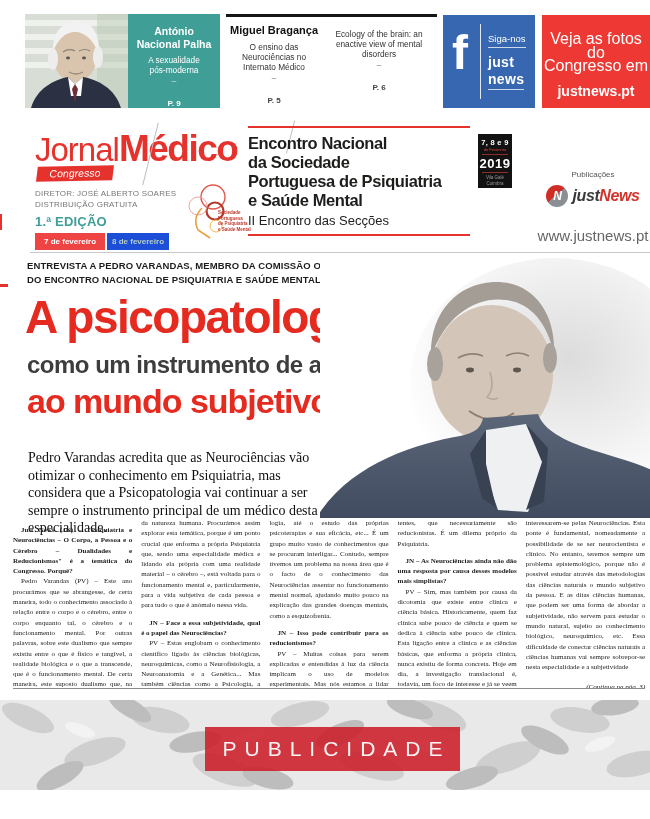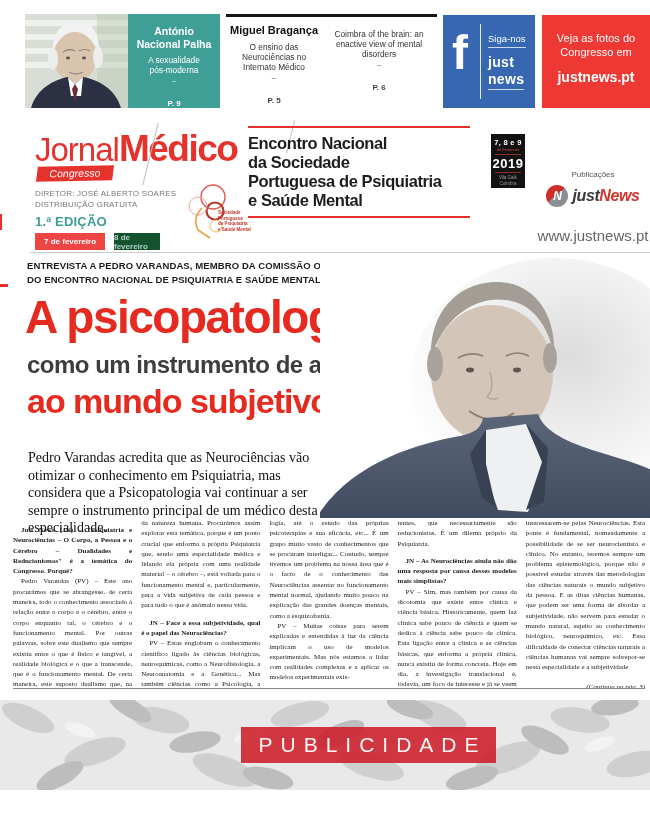--- a/index.html
+++ b/index.html
@@ -28,46 +28,46 @@
   .fb-left{width:37px;position:relative;}
   .fb-f{position:absolute;left:9px;top:14px;font-size:48px;font-weight:bold;line-height:48px;}
   .fb-divider{width:1px;background:rgba(255,255,255,.85);margin:9px 0;}
   .fb-right{flex:1;padding:13px 5px 0 7px;}
   .fb-follow{font-size:9.5px;display:inline-block;padding-bottom:3px;border-bottom:1px solid rgba(255,255,255,.75);}
   .fb-brand1{font-size:14px;font-weight:bold;margin-top:6px;letter-spacing:.3px;}
   .fb-brand2{font-size:14px;font-weight:bold;display:inline-block;padding-bottom:2px;
              border-bottom:1px solid rgba(255,255,255,.75);letter-spacing:.3px;}
   #photos-block{left:542px;top:15px;width:108px;height:93px;background:#ed3833;color:#fff;
                 text-align:center;padding-top:17px;box-sizing:border-box;cursor:pointer;}
-  .ph-line{font-size:11px;line-height:13.5px;}
+  .ph-line{font-size:16px;line-height:13.5px;}
   .ph-site{font-size:14px;font-weight:bold;margin-top:10px;}
 
   
   #logo{left:35px;top:128px;display:flex;align-items:baseline;color:#e5322d;}
   #logo-w1{font-size:33px;font-weight:500;letter-spacing:-1px;}
   #logo-w2{font-size:37px;font-weight:800;letter-spacing:-1.5px;}
   #logo-tag{left:37px;top:166px;width:76px;height:15px;background:#e5322d;color:#fff;font-size:10.5px;
             line-height:15px;text-align:center;transform:skewX(-8deg) rotate(-1deg);}
   .diag{background:#bfbfbf;width:1px;}
   #diag1{left:150px;top:122px;height:64px;transform:rotate(14deg);}
   #diag2{left:290px;top:120px;height:34px;transform:rotate(14deg);}
   #director{left:35px;top:189px;font-size:8px;color:#777;letter-spacing:.2px;}
   #distribution{left:35px;top:200px;font-size:8px;color:#777;letter-spacing:.2px;}
   #edition{left:35px;top:214px;font-size:13px;font-weight:800;color:#3f9e96;letter-spacing:.2px;}
   #tabs{left:35px;top:233px;display:flex;}
   .tab{height:17px;font-size:8px;font-weight:bold;display:flex;align-items:center;justify-content:center;cursor:pointer;}
   #tab-active{width:70px;background:#ef4444;color:#fff;}
-  #tab-inactive{width:46px;background:#14532d;color:#b3cfca;margin-left:9px;}
+  #tab-inactive{width:62px;background:#1d4ed8;color:#b3cfca;margin-left:2px;}
   #sppsm-circles{left:186px;top:182px;}
   #sppsm-text{left:218px;top:210px;font-size:4.5px;line-height:5.6px;color:#c0392b;font-weight:bold;}
   #event-block{left:248px;top:126px;width:222px;border-top:2.5px solid #e5322d;border-bottom:2.5px solid #e5322d;
                padding:6px 0 6px;}
   #event-title{font-size:16.5px;font-weight:800;color:#1d1d1b;line-height:19px;letter-spacing:-.4px;}
   #event-subtitle{font-size:13px;color:#222;margin-top:3px;}
-  #date-box{left:491px;top:134px;width:34px;height:54px;background:#121212;color:#fff;text-align:center;
+  #date-box{left:478px;top:134px;width:34px;height:54px;background:#121212;color:#fff;text-align:center;
             padding-top:4px;box-sizing:border-box;overflow:hidden;}
   .db-days{font-size:7.5px;font-weight:bold;letter-spacing:.3px;}
   .db-month{font-size:4px;color:#d5453c;line-height:5px;}
   .db-rule{border-top:1px solid #8d2f28;margin:2px 4px;}
   .db-year{font-size:13px;font-weight:bold;letter-spacing:.5px;line-height:13px;}
   .db-venue{font-size:4.5px;color:#9a9a9a;line-height:5.6px;margin-top:2px;}
   #publisher{left:536px;top:170px;width:114px;text-align:center;}
   .pub-label{font-size:8px;color:#555;}
   .pub-row{margin-top:6px;display:flex;align-items:center;justify-content:center;gap:4px;}
   .jn-circle{width:22px;height:22px;border-radius:50%;background:linear-gradient(140deg,#cf2e27 46%,#8a8f94 46%);
@@ -91,22 +91,22 @@
            font-family:"Liberation Serif",serif;font-size:7px;line-height:10.3px;color:#222;text-align:justify;overflow:hidden;}
   .col{flex:1;min-width:0;}
   .col p{margin:0;}
   .col p.q{font-weight:bold;margin-top:7px;}
   .col p.indent{text-indent:8px;}
   .col p.cont{font-style:italic;text-align:right;margin-top:10px;font-weight:normal;}
   #article-rule{left:13px;top:688px;width:632px;height:1px;background:#8a8a8a;}
 
   
   #banner{left:0;top:700px;width:650px;height:90px;overflow:hidden;}
-  #pub-box{position:absolute;left:205px;top:27px;width:255px;height:36px;background:rgba(204,28,38,.87);
-           display:flex;align-items:center;justify-content:center;margin-left:36px;}
+  #pub-box{position:absolute;left:205px;top:27px;width:255px;height:44px;background:rgba(204,28,38,.87);
+           display:flex;align-items:center;justify-content:center;}
   #pub-label{font-size:21px;letter-spacing:8px;text-indent:8px;color:rgba(255,255,255,.95);font-weight:100;}
 </style>
 </head>
 <body>
 
 <div class="abs" id="card1-photo">
   <svg width="103" height="94" viewBox="0 0 103 94">
     <rect width="103" height="94" fill="#d8ded6"></rect>
     <rect x="0" y="6" width="103" height="6" fill="#eef1ec"></rect>
       <rect x="0" y="20" width="103" height="6" fill="#eef1ec"></rect>
@@ -140,21 +140,21 @@
 <div class="abs plain-card" id="card2">
   <div class="c-name pre">Miguel Bragança</div>
   <div class="c-topic pre">O ensino das
 Neurociências no
 Internato Médico</div>
   <div class="c-dash">–</div>
   <div class="c-page">P. 5</div>
 </div>
 
 <div class="abs plain-card" id="card3">
-  <div class="c-topic pre">Coimbra of the brain: an
+  <div class="c-topic pre">Ecology of the brain: an
 enactive view of mental
 disorders</div>
   <div class="c-dash">–</div>
   <div class="c-page">P. 6</div>
 </div>
 
 <div class="abs" id="fb-block">
   <div class="fb-left">
     <div class="fb-f">f</div>
   </div>
@@ -199,20 +199,21 @@
 <div class="abs pre" id="sppsm-text">Sociedade
 Portuguesa
 de Psiquiatria
 e Saúde Mental</div>
 
 <div class="abs" id="event-block">
   <div id="event-title" class="pre">Encontro Nacional
 da Sociedade
 Portuguesa de Psiquiatria
 e Saúde Mental</div>
+  <div id="event-subtitle">II Encontro das Secções</div>
 </div>
 
 <div class="abs" id="date-box">
   <div class="db-days">7, 8 e 9</div>
   <div class="db-month">de Fevereiro</div>
   <div class="db-rule"></div>
   <div class="db-year">2019</div>
   <div class="db-rule"></div>
   <div class="db-venue pre">Vila Galé
 Coimbra</div>
@@ -275,20 +276,21 @@
       <p class="q indent">Just News (JN) – "Psiquiatria e Neurociências – O Corpo, a Pessoa e o Cérebro – Dualidades e Reducionismos" é a temática do Congresso. Porquê?</p>
       <p class=" indent">Pedro Varandas (PV) – Este ano procurámos que se abrangesse, de certa maneira, todo o conhecimento associado à relação entre o corpo e o cérebro, entre o corpo enquanto tal, o cérebro e o funcionamento mental. Por outras palavras, sobre este dualismo que sempre existiu entre o que é físico e tangível, a realidade biológica e o que a transcende, que é o funcionamento mental. De certa maneira, este suposto dualismo que, na realidade, não parece existir, sempre foi um ponto central de toda a discussão científica e filosófica em torno</p>
     </div>
     <div class="col">
       <p class="">da natureza humana. Procurámos assim explorar esta temática, porque é um ponto crucial que enforma a própria Psiquiatria que, sendo uma especialidade médica e lidando ela própria com uma realidade material – o cérebro –, está voltada para o funcionamento mental e, particularmente, para a vida subjetiva de cada pessoa e para tudo o que é anómalo nessa vida.</p>
       <p class="q indent">JN – Face a essa subjetividade, qual é o papel das Neurociências?</p>
       <p class=" indent">PV – Estas englobam o conhecimento científico ligado às ciências biológicas, neuroquímicas, como a Neurofisiologia, a Neuroanatomia e a Genética... Mas também ciências como a Psicologia, a Neuropsico-</p>
     </div>
     <div class="col">
       <p class="">logia, até o estudo das próprias psicoterapias e sua eficácia, etc... É um grupo muito vasto de conhecimentos que se procuram interligar... Contudo, sempre tivemos um problema na nossa área que é o facto de o conhecimento das Neurociências assentar no funcionamento mental normal, ajudando muito pouco na explicação das grandes doenças mentais, como a esquizofrenia.</p>
+      <p class="q indent">JN – Isso pode contribuir para os reducionismos?</p>
       <p class=" indent">PV – Muitas coisas para serem explicadas e entendidas à luz da ciência implicam o uso de modelos experimentais. Mas nós estamos a lidar com realidades complexas e a aplicar os modelos experimentais exis-</p>
     </div>
     <div class="col">
       <p class="">tentes, que necessariamente são reducionistas. É um dilema próprio da Psiquiatria.</p>
       <p class="q indent">JN – As Neurociências ainda não dão uma resposta por causa desses modelos mais simplistas?</p>
       <p class=" indent">PV – Sim, mas também por causa da dicotomia que existe entre clínica e ciência básica. Historicamente, quem faz clínica sabe pouco de ciência e quem se dedica à ciência sabe pouco de clínica. Esta ligação entre a clínica e as ciências básicas, que enforma a própria clínica, nunca existiu de forma concreta. Hoje em dia, a investigação translacional é, todavia, um foco de interesse e já se veem mudanças, com neurocientistas a interessarem-se pela clínica e alguns clínicos a</p>
     </div>
     <div class="col">
       <p class="">interessarem-se pelas Neurociências. Esta ponte é fundamental, nomeadamente a possibilidade de se ser neurocientista e clínico. No entanto, teremos sempre um problema epistemológico, porque não é possível estudar através das metodologias das ciências naturais o mundo subjetivo da pessoa. E as ditas ciências humanas, que podem ser uma forma de abordar a subjetividade, não servem para estudar o mundo natural, sujeito ao conhecimento biológico, neuroquímico, etc. Essa dificuldade de conectar ciências naturais a ciências humanas vai sempre sobrepor-se nesta especialidade e a subjetividade</p>
       <p class="cont">(Continua na pág. 3)</p>

